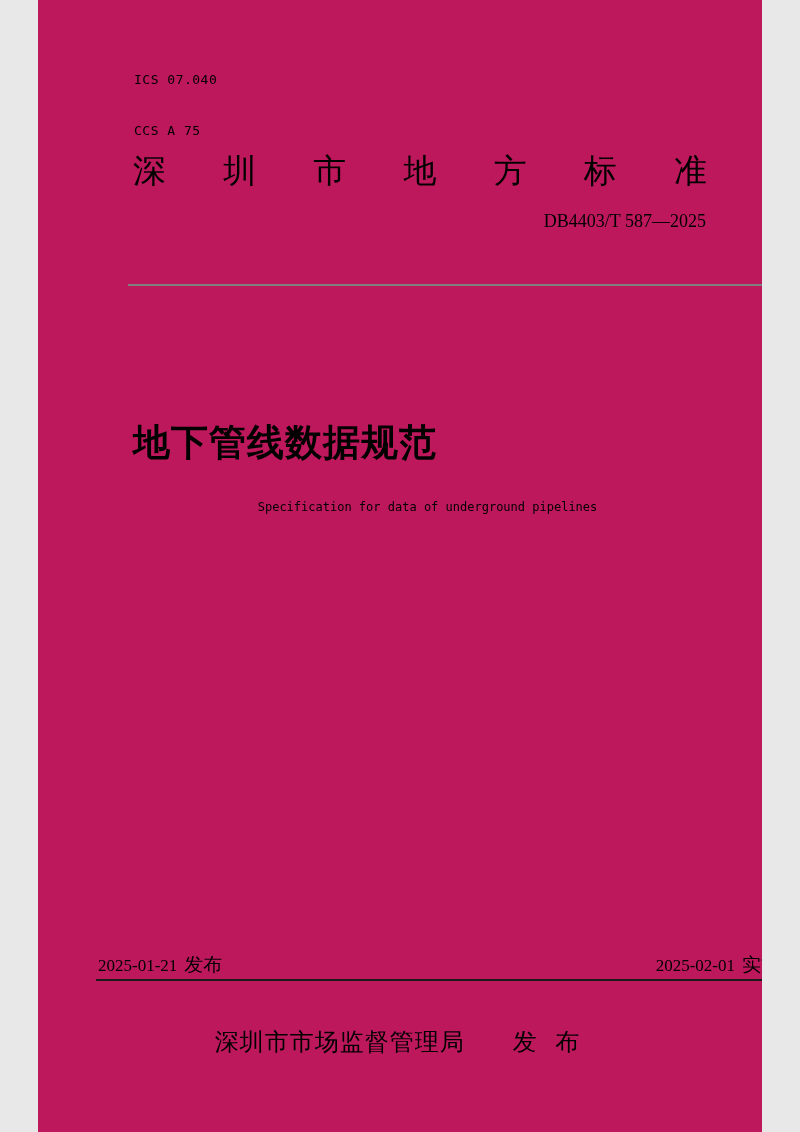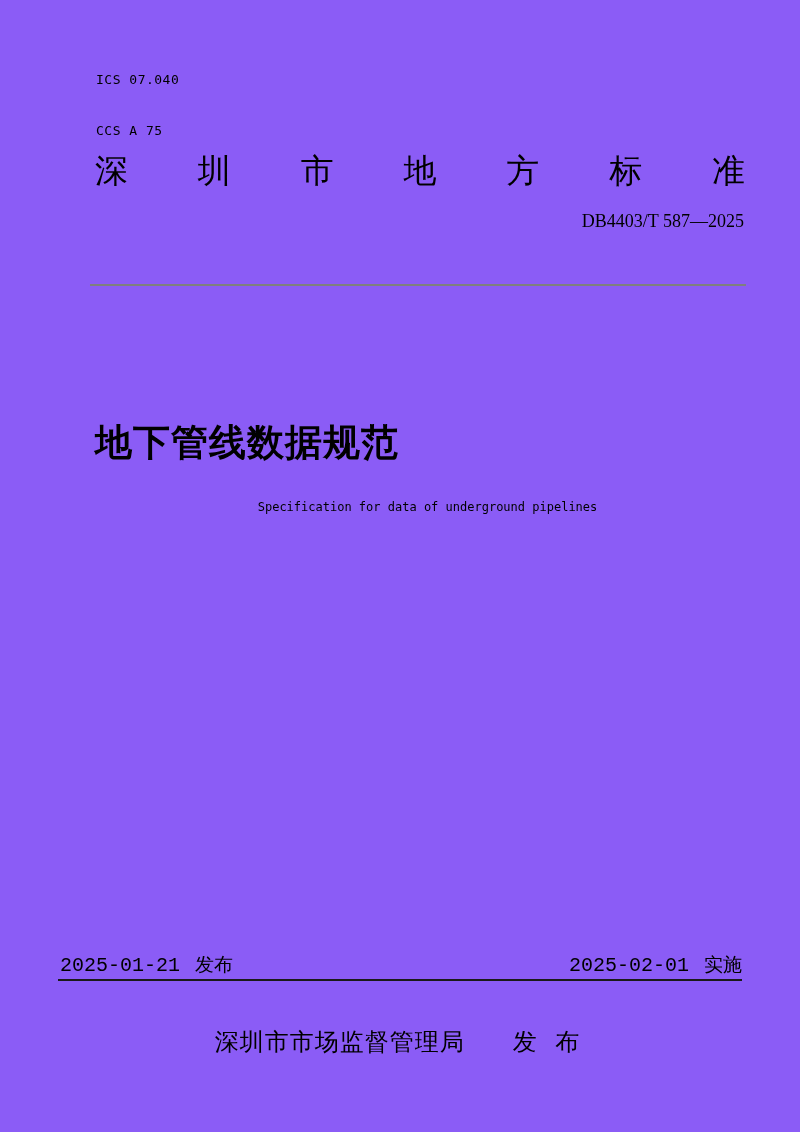--- a/index.html
+++ b/index.html
@@ -1,21 +1,21 @@
 <!DOCTYPE html>
 <html><head>
 <meta charset="utf-8">
 <style>
   html, body { margin: 0; padding: 0; background: #e8e8e8; }
   .page {
     position: relative;
-    width: 800px;
+    width: 724px;
     height: 1132px;
     margin: 0 auto;
-    background: #8b5cf6;
+    background: #be185d;
     color: #000000;
     font-family: "Liberation Sans", sans-serif;
     overflow: hidden;
   }
 
   .ics-block {
     position: absolute;
     left: 96px;
     top: 37px;
     font-family: "DejaVu Sans Mono", monospace;
@@ -94,25 +94,25 @@
     left: 60px;
     width: 682px;
     top: 952px;
     display: flex;
     justify-content: space-between;
     align-items: baseline;
     font-size: 19px;
     line-height: 25px;
   }
   .date-num {
-    font-family: Liberation Mono, monospace;
-    font-size: 20px;
+    font-family: Liberation Serif, serif;
+    font-size: 17px;
     text-align: center;
   }
-  .date-label { margin-left: 15px; }
+  .date-label { margin-left: 7px; }
 
   .rule-bottom {
     position: absolute;
     left: 58px;
     top: 979px;
     width: 684px;
     height: 2px;
     background: #1a1a1a;
   }
 

